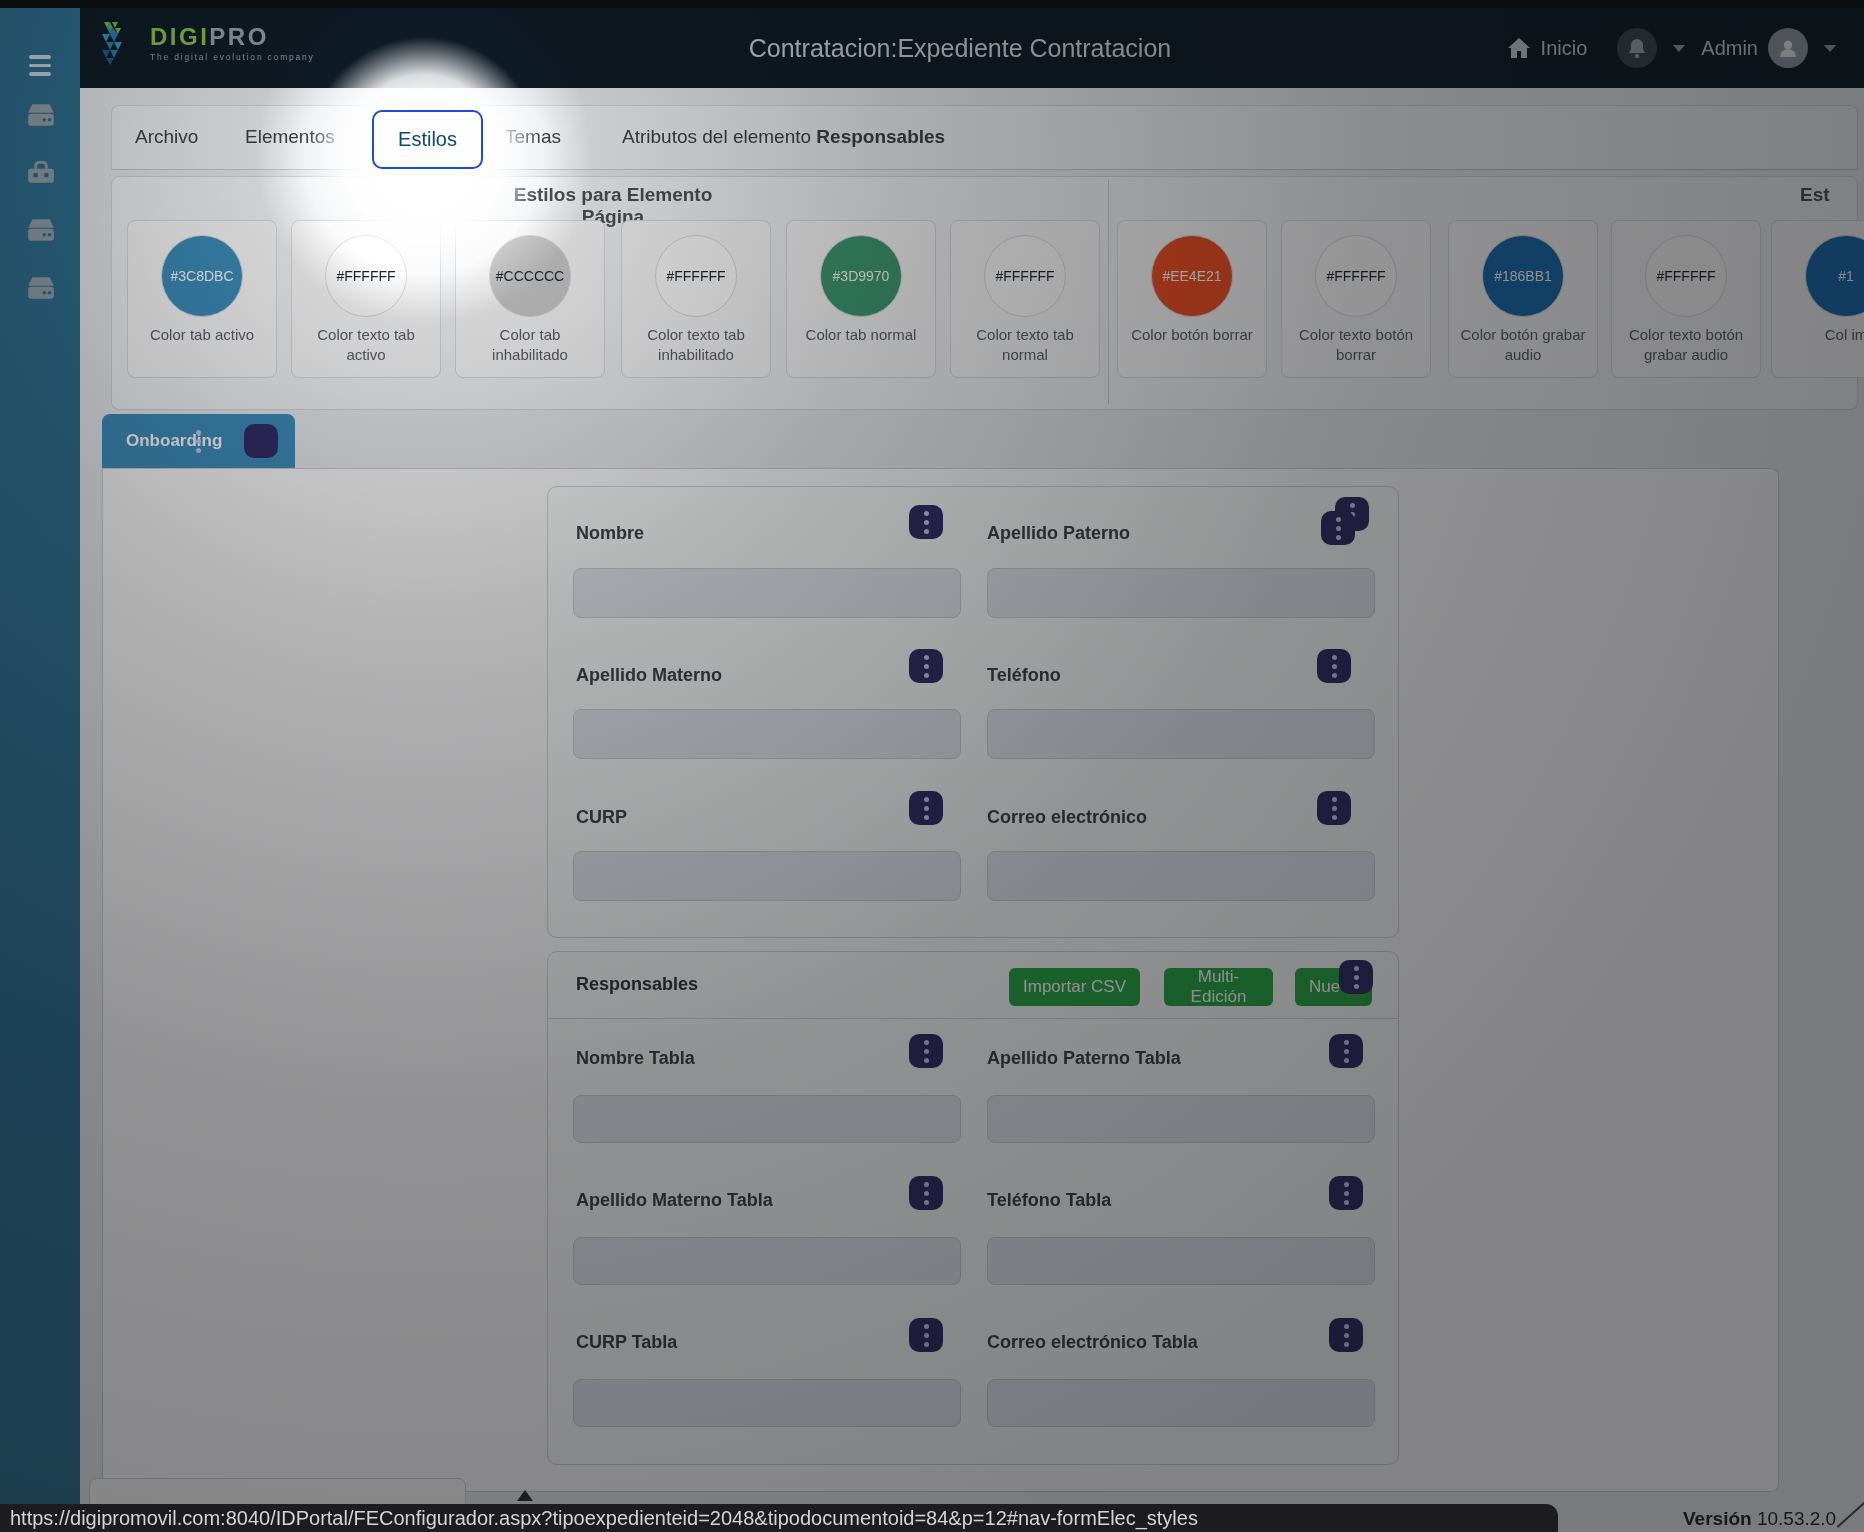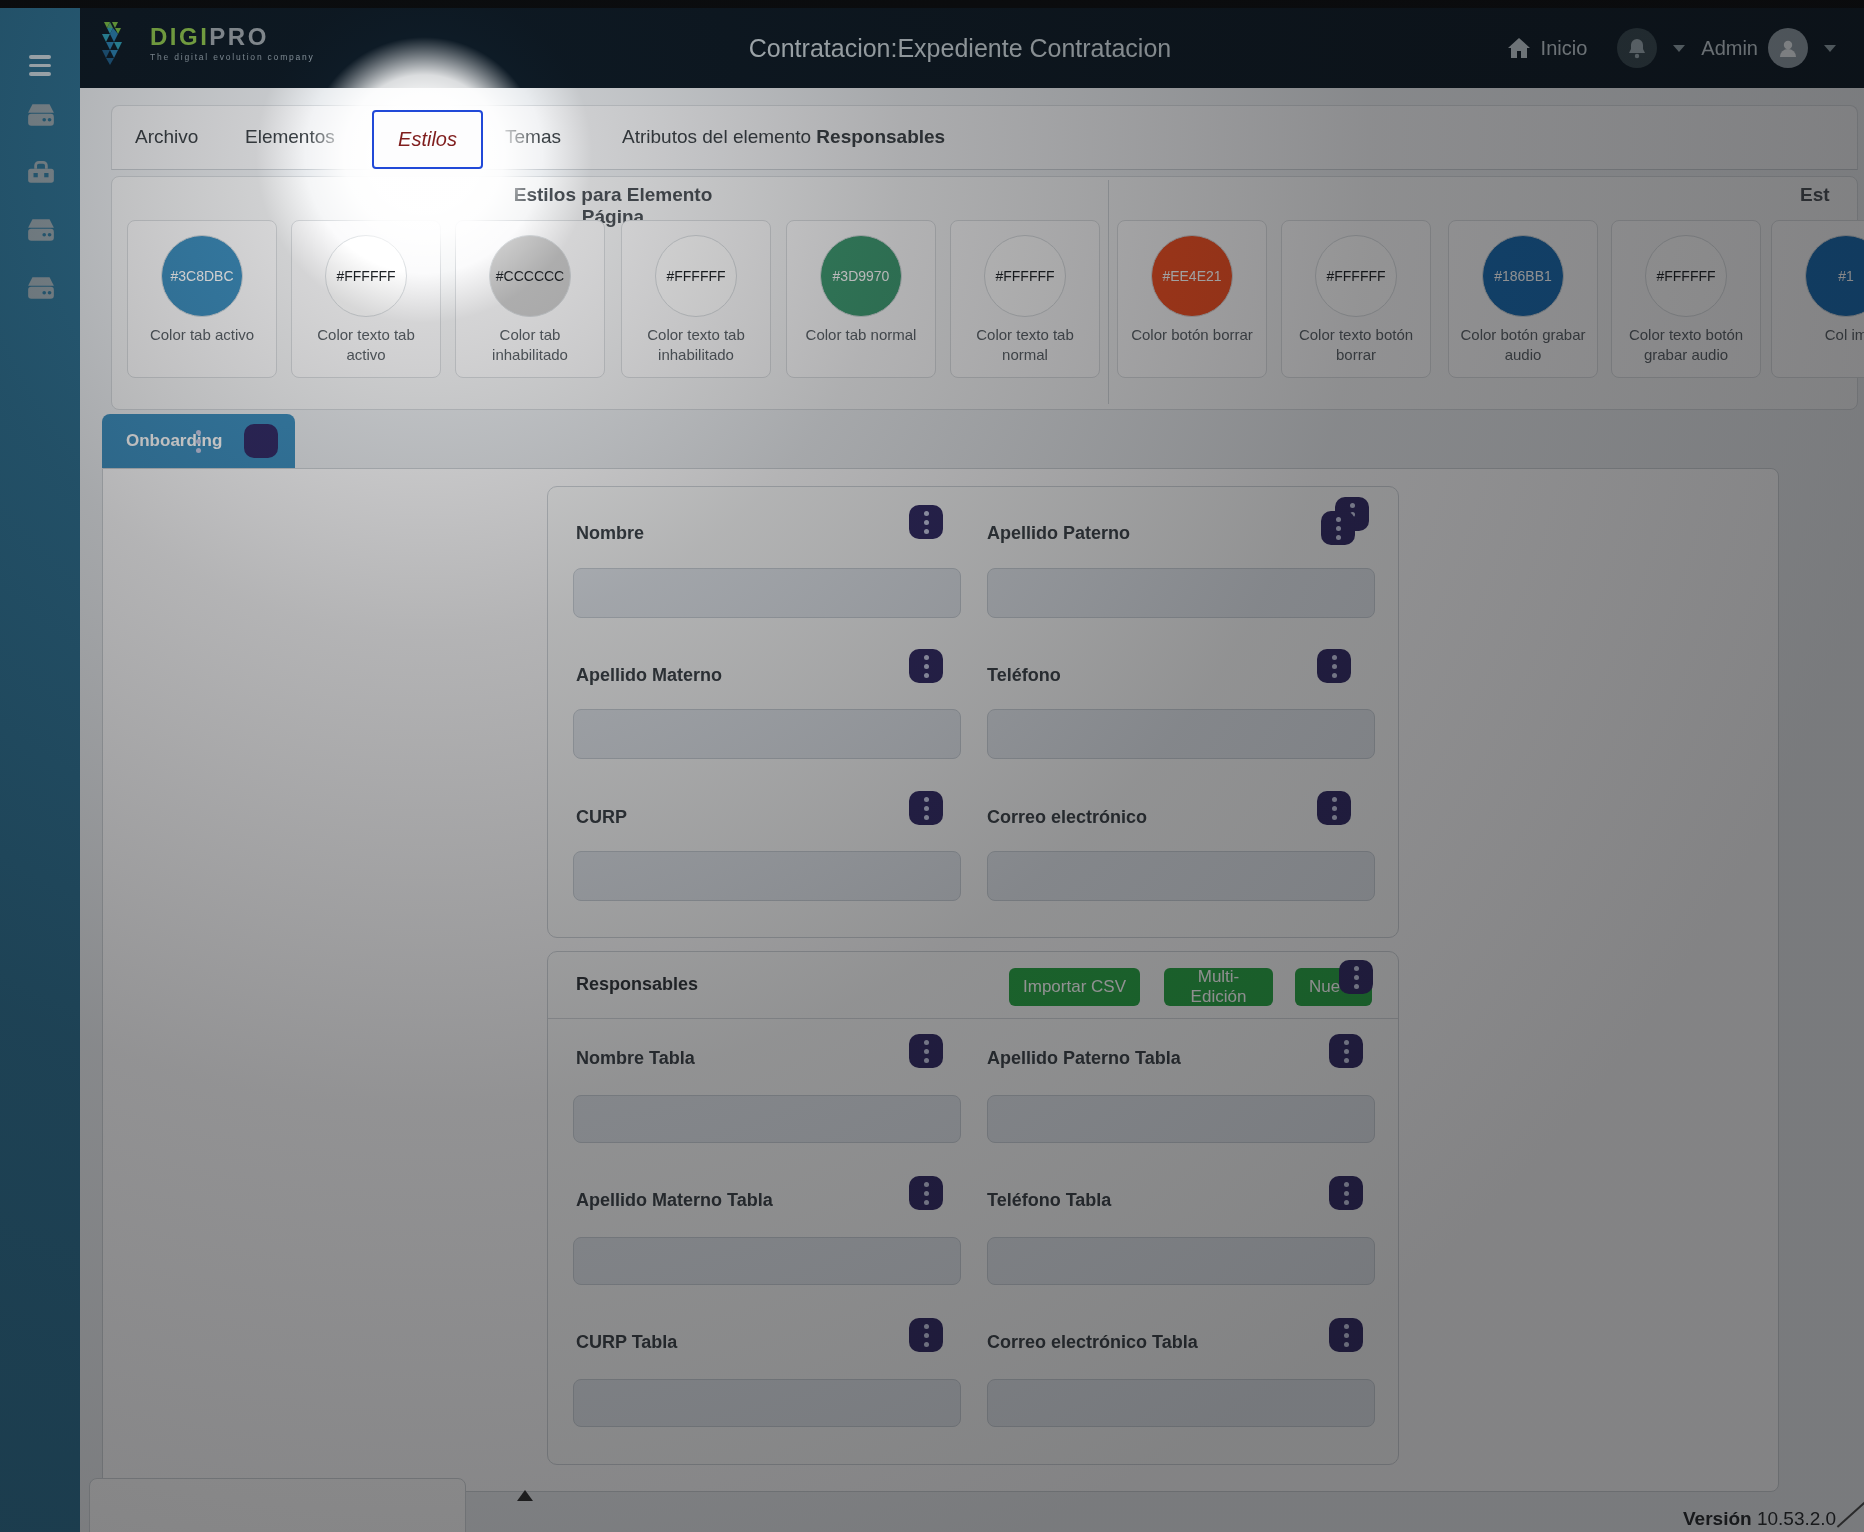--- a/index.html
+++ b/index.html
@@ -67,22 +67,22 @@
   .overlay{position:absolute;left:0;top:0;width:1864px;height:1532px;z-index:5;pointer-events:none;
     background:radial-gradient(circle at 424px 155px,
       rgba(255,255,255,0.97) 0 56px,
       rgba(255,255,255,0.85) 80px,
       rgba(255,255,255,0) 118px,
       rgba(10,10,12,0.16) 168px,
       rgba(10,10,12,0.30) 480px,
       rgba(10,10,12,0.44) 950px,
       rgba(10,10,12,0.50) 1500px);}
   .estilos-tab{position:absolute;left:372px;top:110px;width:107px;height:55px;background:#fdfdfe;
-               border:2.5px solid #2149d8;border-radius:4px;display:flex;align-items:center;justify-content:center;
-               font-size:20px;color:#7f1d1d;z-index:6;cursor:pointer;font-style:italic;}
+               border:2.5px solid #2149d8;border-radius:10px;display:flex;align-items:center;justify-content:center;
+               font-size:20px;color:#0c4a6e;z-index:6;cursor:pointer;}
   .urlbar{position:absolute;left:0;top:1504px;width:1558px;height:28px;background:#1d1d1f;border-radius:0 12px 0 0;
           display:flex;align-items:center;z-index:7;}
   .urlbar span{color:#d4d4d4;font-size:20px;margin-left:10px;white-space:nowrap;overflow:hidden;}
 </style>
 </head>
 <body>
 
 <div class="stage">
   <div class="topstrip"></div>
 
@@ -289,13 +289,16 @@
     <div class="frag-caret"></div>
   </div>
 
   <div class="version"><b>Versión</b><span> 10.53.2.0</span></div>
   <div class="diag"></div>
 
   <div class="overlay"></div>
 
   <div class="estilos-tab">Estilos</div>
 
+  <div class="urlbar">
+    <span>https://digipromovil.com:8040/IDPortal/FEConfigurador.aspx?tipoexpedienteid=2048&amp;tipodocumentoid=84&amp;p=12#nav-formElec_styles</span>
+  </div>
 </div>
 
 </body></html>

